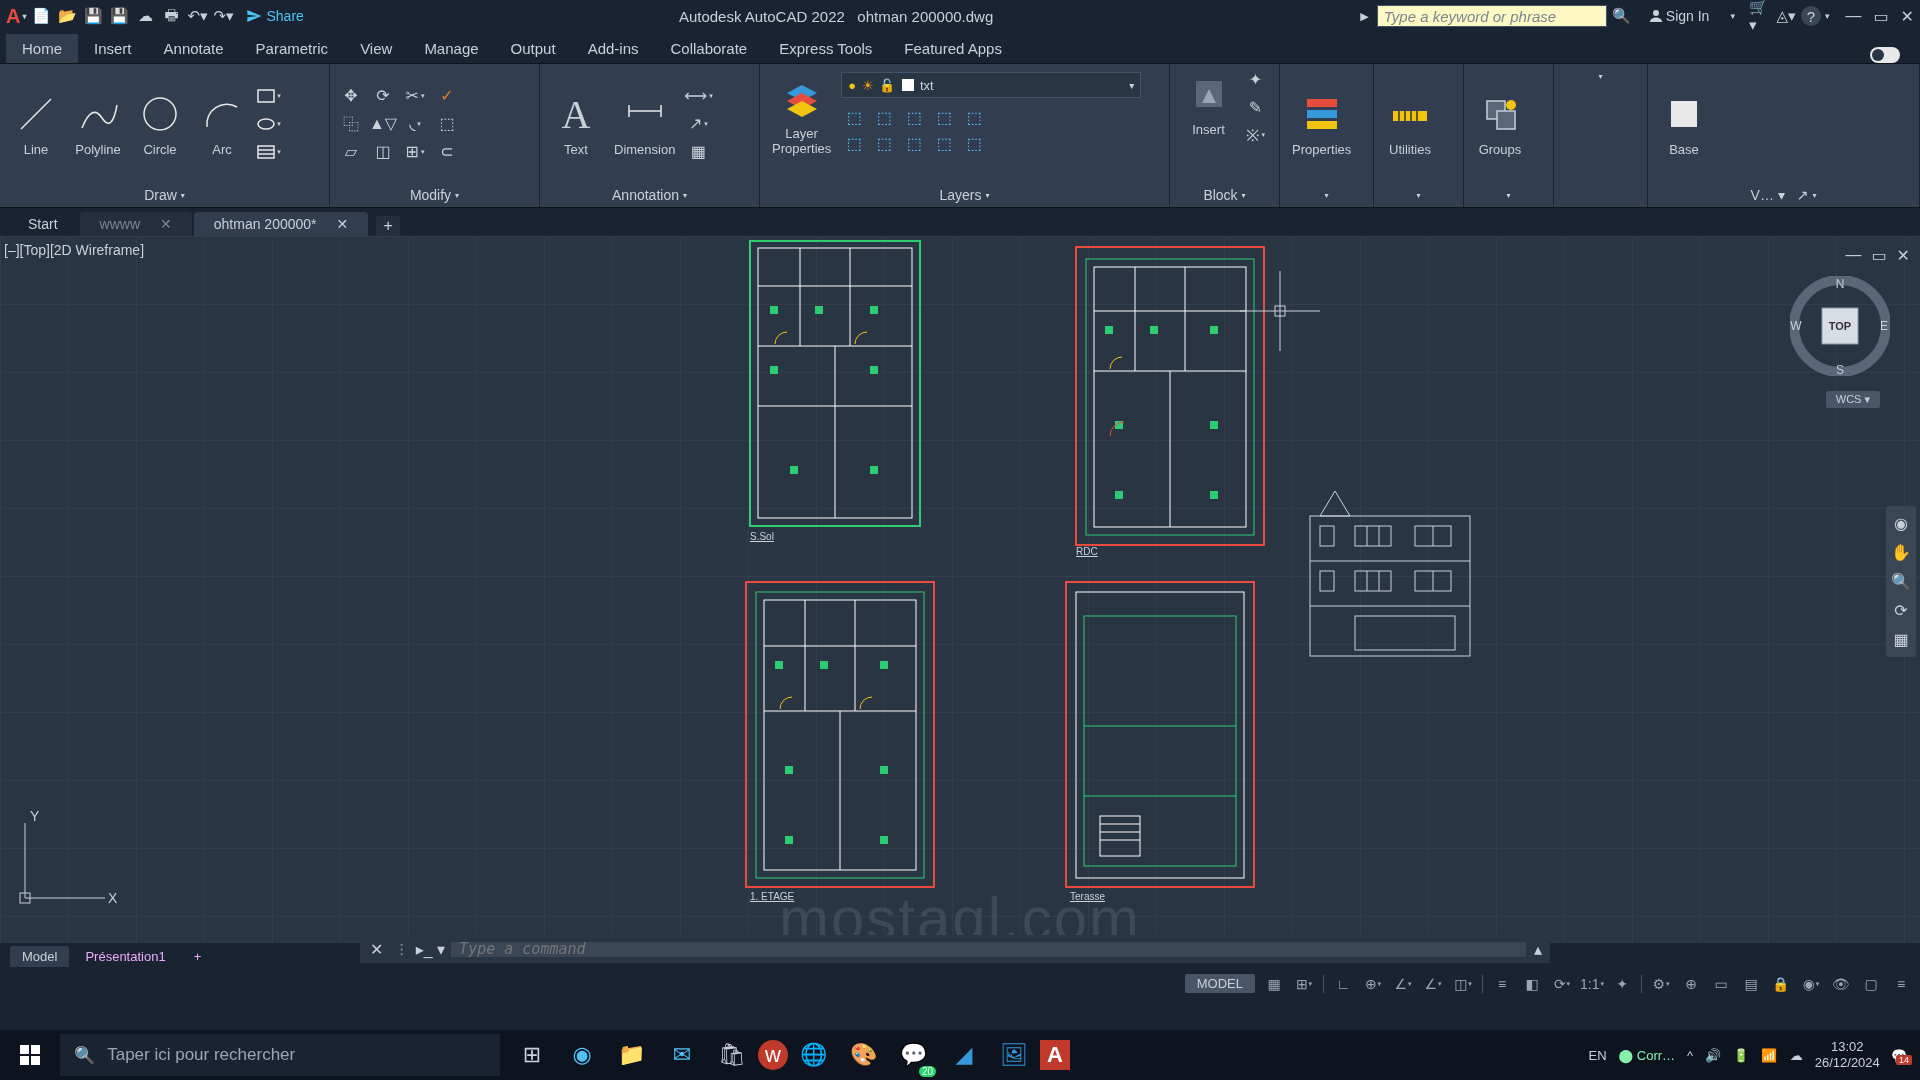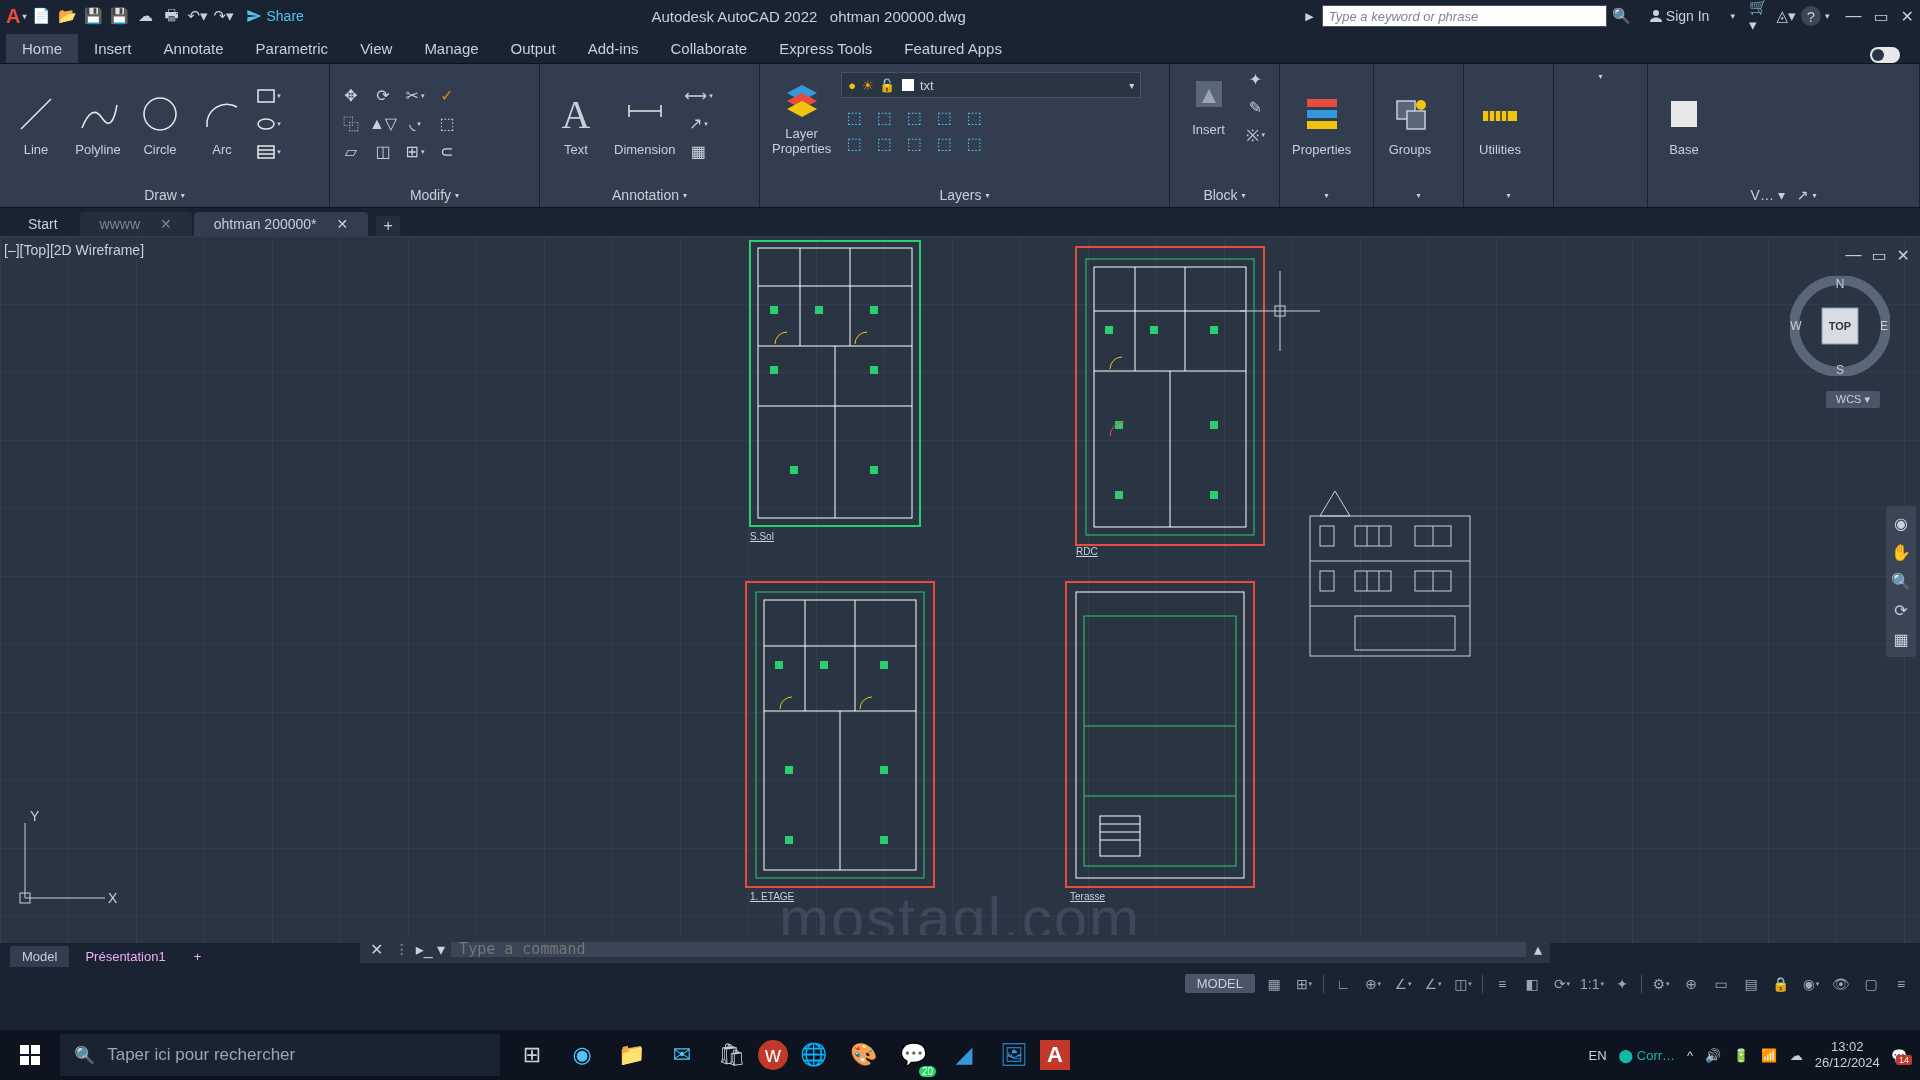--- a/index.html
+++ b/index.html
@@ -6,21 +6,21 @@
 body { background: #1a2332; color: #c8d0da; width: 1920px; height: 1080px; overflow: hidden; position: relative; }
 
 
 .titlebar { height: 32px; background: #1a2332; display: flex; align-items: center; padding: 0 6px; gap: 4px; }
 .logo { color: #e74c3c; font-weight: bold; font-size: 20px; display: flex; align-items: center; }
 .logo::after { content: '▾'; font-size: 8px; margin-left: 2px; color: #c8d0da; }
 .qat-icon { width: 22px; height: 22px; display: inline-flex; align-items: center; justify-content: center; cursor: pointer; font-size: 15px; }
 .share-btn { color: #4fc3f7; display: flex; align-items: center; gap: 4px; margin: 0 8px; font-size: 14px; }
 .share-btn svg { fill: #4fc3f7; }
 .title-text { flex: 1; text-align: center; font-size: 15px; }
-.search-box { background: #ffffff; border: 1px solid #455266; width: 285px; height: 22px; display: flex; align-items: center; padding: 0 6px; color: #7a8595; font-style: italic; font-size: 13px; }
+.search-box { background: #fef9c3; border: 1px solid #455266; width: 230px; height: 22px; display: flex; align-items: center; padding: 0 6px; color: #7a8595; font-style: italic; font-size: 15px; }
 .signin { display: flex; align-items: center; gap: 1px; font-size: 14px; margin: 0 10px; }
 .win-controls { display: flex; gap: 12px; margin-left: 12px; }
 .win-controls span { font-size: 16px; cursor: pointer; }
 
 
 .ribbon-tabs { height: 32px; background: #1a2332; display: flex; align-items: flex-end; padding-left: 6px; gap: 0; border-bottom: 1px solid #0e141c; text-align: center; }
 .ribbon-tab { padding: 6px 16px; font-size: 15px; cursor: pointer; }
 .ribbon-tab.active { background: #323e4f; }
 .ribbon-switch { margin-left: auto; margin-right: 20px; width: 30px; height: 16px; background: #e8e8e8; border-radius: 8px; position: relative; }
 .ribbon-switch::after { content: ''; position: absolute; left: 2px; top: 2px; width: 12px; height: 12px; background: #2a3544; border-radius: 50%; }
@@ -60,21 +60,21 @@
 .ucs-icon { position: absolute; bottom: 30px; left: 10px; }
 .viewcube { position: absolute; top: 40px; right: 30px; width: 100px; height: 100px; }
 .wcs-badge { position: absolute; top: 155px; right: 40px; background: #4a5568; padding: 2px 10px; font-size: 11px; border-radius: 2px; }
 .nav-bar { position: absolute; right: 4px; top: 270px; width: 30px; background: #3a4556; border-radius: 3px; display: flex; flex-direction: column; align-items: center; gap: 10px; padding: 8px 0; }
 .watermark { position: absolute; left: 50%; bottom: -10px; transform: translateX(-50%); font-size: 60px; color: rgba(120,135,155,0.25); font-weight: 300; pointer-events: none; letter-spacing: 2px; }
 
 
 .cmdline-area { position: absolute; left: 360px; right: 370px; bottom: -20px; height: 28px; background: #2a3544; display: flex; align-items: center; }
 .cmdline-area .x { padding: 0 10px; }
 .cmdline-area .handle { color: #7a8595; padding: 0 6px; }
-.cmdline-area input { flex: 1; background: #3a4556; border: none; height: 15px; color: #84cc16; font-family: "Consolas", monospace; font-size: 15px; padding: 0 8px; }
+.cmdline-area input { flex: 1; background: #3a4556; border: none; height: 15px; color: #84cc16; font-family: "Consolas", monospace; font-style: italic; font-size: 15px; padding: 0 8px; }
 
 
 .model-tabs { height: 26px; background: #1a2332; display: flex; align-items: center; padding-left: 10px; gap: 4px; }
 .mtab { padding: 3px 12px; font-size: 13px; background: #323e4f; border-radius: 3px 3px 0 0; cursor: pointer; }
 .mtab.inactive { background: transparent; color: #f0abfc; }
 
 
 .statusbar { height: 29px; background: #1a2332; display: flex; align-items: center; justify-content: flex-end; padding: 0 8px; gap: 8px; }
 .model-pill { background: #4a5568; padding: 2px 12px; font-size: 13px; border-radius: 2px; }
 .sb-ico { width: 22px; height: 22px; display: flex; align-items: center; justify-content: center; cursor: pointer; font-size: 14px; color: #9aa5b5; }
@@ -342,44 +342,44 @@
         </div>
       </div>
     <div class="panel-label" style="justify-content:center;"></div>
   </div>
 
   <div class="panel" style="width:90px;">
     <div class="panel-body">
         <div class="big-tool">
           <div class="tool-icon-lg">
             <svg width="42" height="42">
-              <rect x="8" y="8" width="18" height="18" fill="#5a6778" stroke="#c8d0da"></rect>
-              <rect x="18" y="18" width="18" height="18" fill="#5a6778" stroke="#c8d0da"></rect>
-              <circle cx="32" cy="12" r="5" fill="#f1c40f" stroke="none"></circle>
-            </svg>
-          </div>
-          <span>Groups</span>
-        </div>
-      </div>
-    <div class="panel-label"></div>
-  </div>
-
-  <div class="panel" style="width:90px;">
-    <div class="panel-body">
-        <div class="big-tool">
-          <div class="tool-icon-lg">
-            <svg width="42" height="42">
               <rect x="4" y="18" width="34" height="10" fill="#f1c40f" stroke="none"></rect>
               <line x1="10" y1="18" x2="10" y2="28" stroke="#333"></line>
               <line x1="16" y1="18" x2="16" y2="28" stroke="#333"></line>
               <line x1="22" y1="18" x2="22" y2="28" stroke="#333"></line>
               <line x1="28" y1="18" x2="28" y2="28" stroke="#333"></line>
             </svg>
           </div>
           <span>Utilities</span>
+        </div>
+      </div>
+    <div class="panel-label"></div>
+  </div>
+
+  <div class="panel" style="width:90px;">
+    <div class="panel-body">
+        <div class="big-tool">
+          <div class="tool-icon-lg">
+            <svg width="42" height="42">
+              <rect x="8" y="8" width="18" height="18" fill="#5a6778" stroke="#c8d0da"></rect>
+              <rect x="18" y="18" width="18" height="18" fill="#5a6778" stroke="#c8d0da"></rect>
+              <circle cx="32" cy="12" r="5" fill="#f1c40f" stroke="none"></circle>
+            </svg>
+          </div>
+          <span>Groups</span>
         </div>
       </div>
     <div class="panel-label"></div>
   </div>
 
   <div class="panel" style="width:94px;">
     <div class="panel-label"></div>
   </div>
 
   <div class="panel" style="flex:1;">
@@ -619,21 +619,21 @@
     <span class="task-ico" style="background:#c0392b;color:#fff;border-radius:50%;width:30px;height:30px;">w</span>
     <span class="task-ico">🌐</span>
     <span class="task-ico">🎨</span>
     <span class="task-ico" style="position:relative;color:#25d366;">💬<span style="position:absolute;bottom:2px;right:2px;background:#25d366;color:#fff;font-size:10px;padding:0 3px;border-radius:6px;">20</span></span>
     <span class="task-ico" style="color:#3498db;">◢</span>
     <span class="task-ico" style="color:#3498db;">🖼</span>
     <span class="task-ico" style="background:#c0392b;color:#fff;width:30px;height:30px;font-weight:bold;">A</span>
   </div>
   <div class="tray">
     <span>EN</span>
-    <span style="color:#14b8a6;">⬤ <span>Corr…</span></span>
+    <span style="color:#86efac;">⬤ <span>Corr…</span></span>
     <span>^</span>
     <span>🔊</span>
     <span>🔋</span>
     <span>📶</span>
     <span>☁</span>
     <div class="tray-time">
       <div>13:02</div>
       <div>26/12/2024</div>
     </div>
     <div class="tray-notif">

